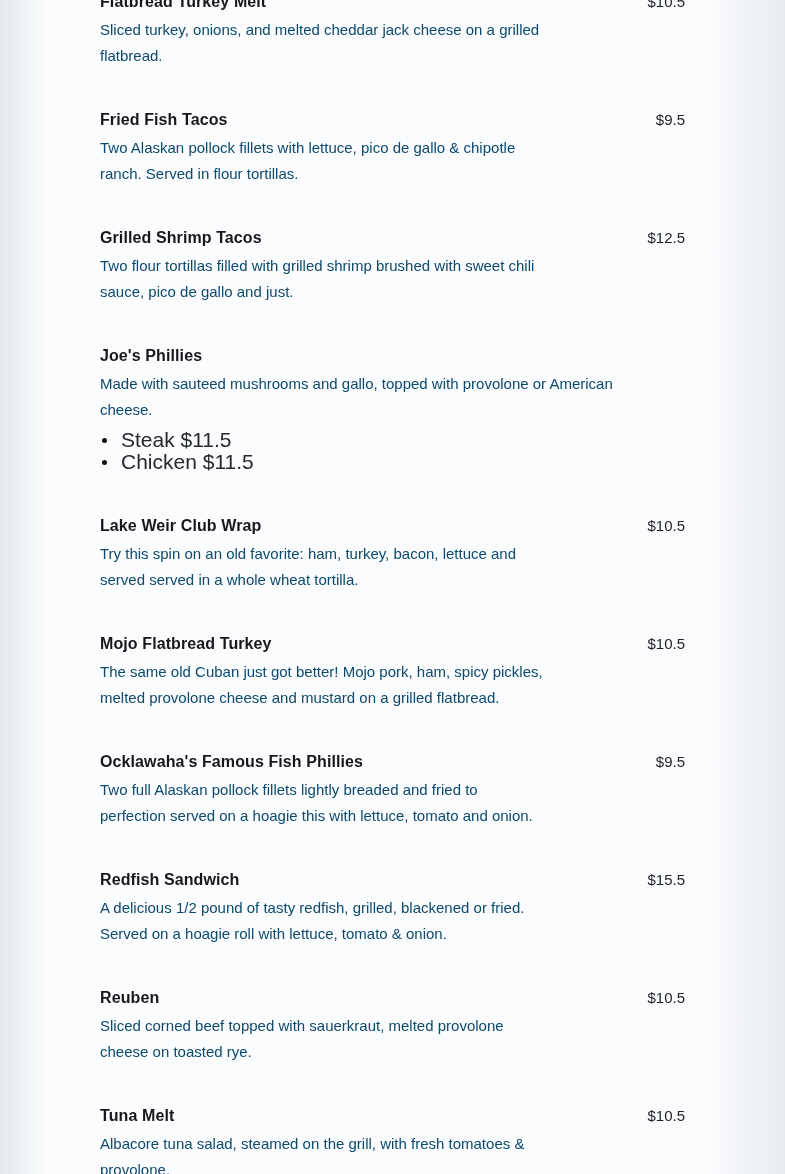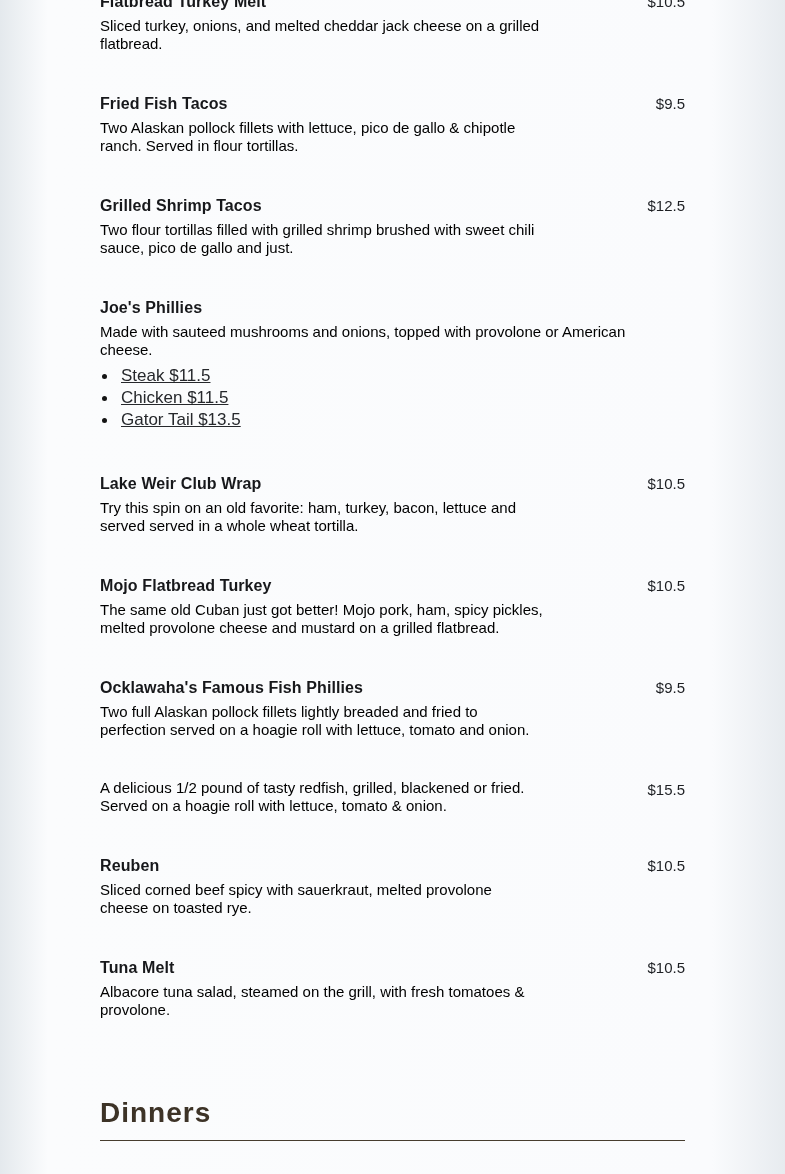--- a/index.html
+++ b/index.html
@@ -24,44 +24,43 @@
     margin: 0 0 4px 0;
     font-size: 16px;
     line-height: 22px;
     font-weight: bold;
     color: #17181b;
     letter-spacing: 0.1px;
   }
   .item-desc {
     margin: 0;
     font-size: 15px;
-    line-height: 18px;
-    color: #000000;
+    line-height: 26px;
+    color: #0c4a6e;
     white-space: pre-line;
   }
   .item-price {
     flex: 0 0 84px;
     text-align: right;
     font-size: 15px;
     line-height: 22px;
     color: #1d1f23;
   }
   .item-options {
     margin: 8px 0 0 0;
     padding: 0 0 0 2px;
     list-style: none;
   }
   .item-options li {
     position: relative;
     padding-left: 19px;
-    font-size: 17px;
+    font-size: 21px;
     line-height: 18px;
     margin-bottom: 4px;
     color: #26282c;
-    text-decoration: underline;
   }
   .item-options li::before {
     content: '';
     position: absolute;
     left: 0;
     top: 7px;
     width: 5px;
     height: 5px;
     border-radius: 50%;
     background: #141414;
@@ -115,26 +114,25 @@
       <p class="item-desc">Two flour tortillas filled with grilled shrimp brushed with sweet chili
 sauce, pico de gallo and just.</p>
 
     </div>
     <div class="item-price">$12.5</div>
   </article>
 
   <article class="menu-item">
     <div class="item-body">
       <h3 class="item-name">Joe's Phillies</h3>
-      <p class="item-desc">Made with sauteed mushrooms and onions, topped with provolone or American
+      <p class="item-desc">Made with sauteed mushrooms and gallo, topped with provolone or American
 cheese.</p>
       <ul class="item-options">
               <li>Steak $11.5</li>
               <li>Chicken $11.5</li>
-              <li>Gator Tail $13.5</li>
             </ul>
     </div>
 
   </article>
 
   <article class="menu-item">
     <div class="item-body">
       <h3 class="item-name">Lake Weir Club Wrap</h3>
       <p class="item-desc">Try this spin on an old favorite: ham, turkey, bacon, lettuce and
 served served in a whole wheat tortilla.</p>
@@ -150,39 +148,40 @@
 melted provolone cheese and mustard on a grilled flatbread.</p>
 
     </div>
     <div class="item-price">$10.5</div>
   </article>
 
   <article class="menu-item">
     <div class="item-body">
       <h3 class="item-name">Ocklawaha's Famous Fish Phillies</h3>
       <p class="item-desc">Two full Alaskan pollock fillets lightly breaded and fried to
-perfection served on a hoagie roll with lettuce, tomato and onion.</p>
+perfection served on a hoagie this with lettuce, tomato and onion.</p>
 
     </div>
     <div class="item-price">$9.5</div>
   </article>
 
   <article class="menu-item">
     <div class="item-body">
+      <h3 class="item-name">Redfish Sandwich</h3>
       <p class="item-desc">A delicious 1/2 pound of tasty redfish, grilled, blackened or fried.
 Served on a hoagie roll with lettuce, tomato &amp; onion.</p>
 
     </div>
     <div class="item-price">$15.5</div>
   </article>
 
   <article class="menu-item">
     <div class="item-body">
       <h3 class="item-name">Reuben</h3>
-      <p class="item-desc">Sliced corned beef spicy with sauerkraut, melted provolone
+      <p class="item-desc">Sliced corned beef topped with sauerkraut, melted provolone
 cheese on toasted rye.</p>
 
     </div>
     <div class="item-price">$10.5</div>
   </article>
 
   <article class="menu-item">
     <div class="item-body">
       <h3 class="item-name">Tuna Melt</h3>
       <p class="item-desc">Albacore tuna salad, steamed on the grill, with fresh tomatoes &amp;

